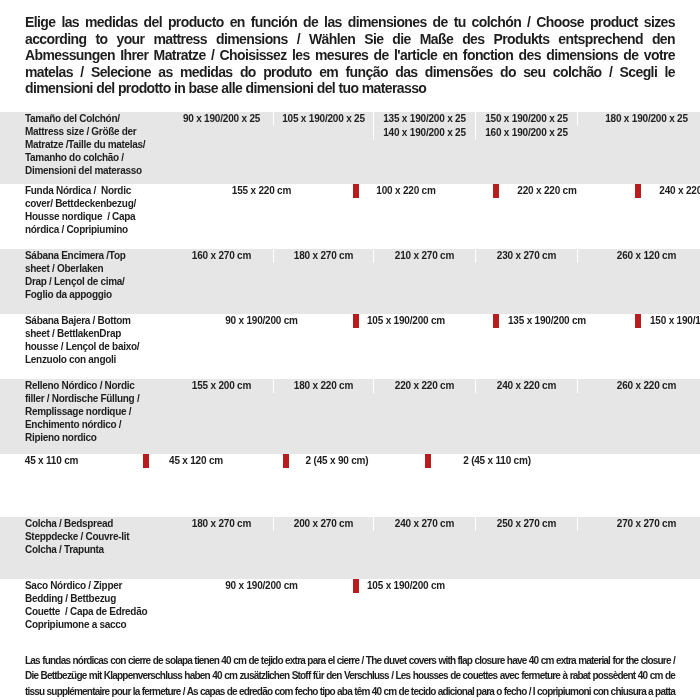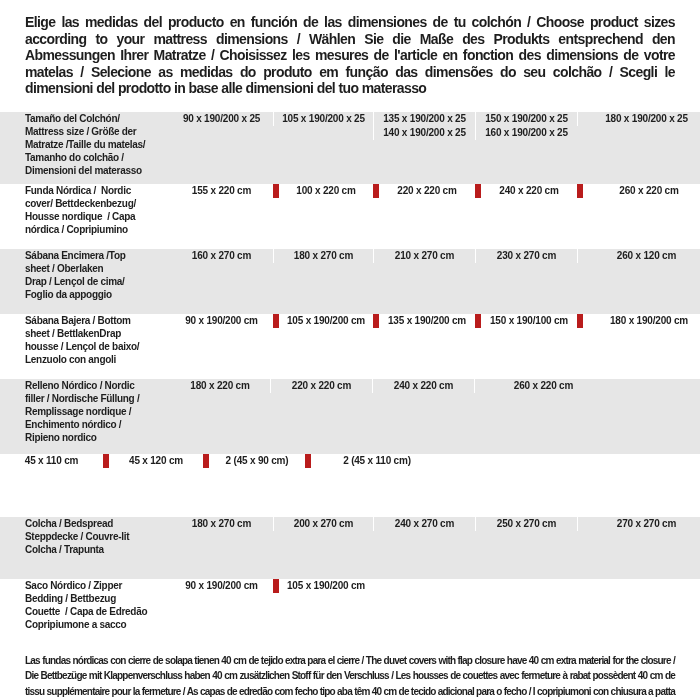--- a/index.html
+++ b/index.html
@@ -9,21 +9,21 @@
   }
   .page{width:700px;height:700px;}
   .intro{
     margin:14px 25px 0 25px;
     font-size:14px;line-height:16.5px;letter-spacing:-0.6px;
     text-align:justify;
   }
   .size-table{margin-top:15px;}
   .t-row{display:flex;align-items:flex-start;}
   .row-gray{background:#e6e6e6;}
-  .row-white{background:#ffffff;}
+  .row-white{background:#ffffff;gap:40px;}
   .t-label{
     width:145px;padding-left:25px;flex:0 0 auto;
     display:flex;align-items:center;
     font-size:10px;line-height:13px;letter-spacing:-0.3px;white-space:pre;
   }
   .t-cell{
     flex:0 0 auto;box-sizing:border-box;height:auto;
     display:flex;align-items:center;justify-content:center;
     text-align:center;font-size:10px;line-height:14px;letter-spacing:-0.2px;white-space:pre;
   }
@@ -97,20 +97,21 @@
       <div class="t-cell c4">150 x 190/100 cm</div>
       <div class="t-cell c5">180 x 190/200 cm</div>
     </div>
 
     <div class="t-row row-gray r5">
       <div class="t-label">Relleno Nórdico / Nordic
 filler / Nordische Füllung /
 Remplissage nordique /
 Enchimento nórdico /
 Ripieno nordico</div>
+      <div class="t-cell c1">155 x 200 cm</div>
       <div class="t-cell c2">180 x 220 cm</div>
       <div class="t-cell c3">220 x 220 cm</div>
       <div class="t-cell c4">240 x 220 cm</div>
       <div class="t-cell c5">260 x 220 cm</div>
     </div>
 
     <div class="t-row row-white r6">
       <div class="t-cell c1">45 x 110 cm</div>
       <div class="t-cell c2">45 x 120 cm</div>
       <div class="t-cell c4">2 (45 x 90 cm)</div>

